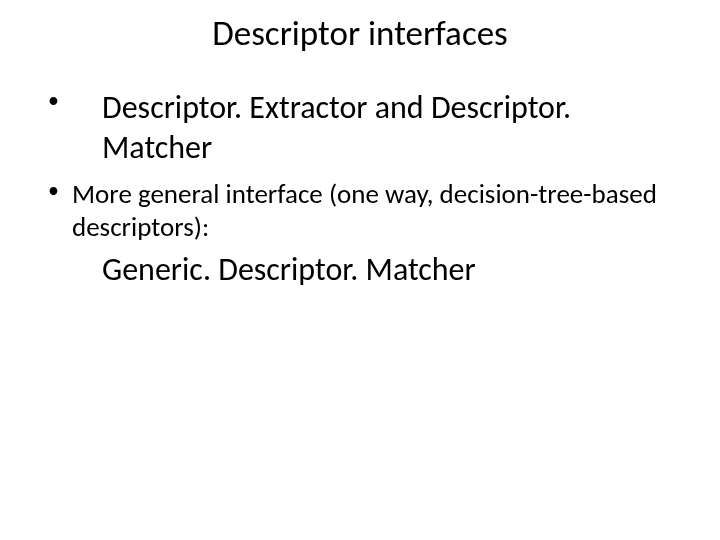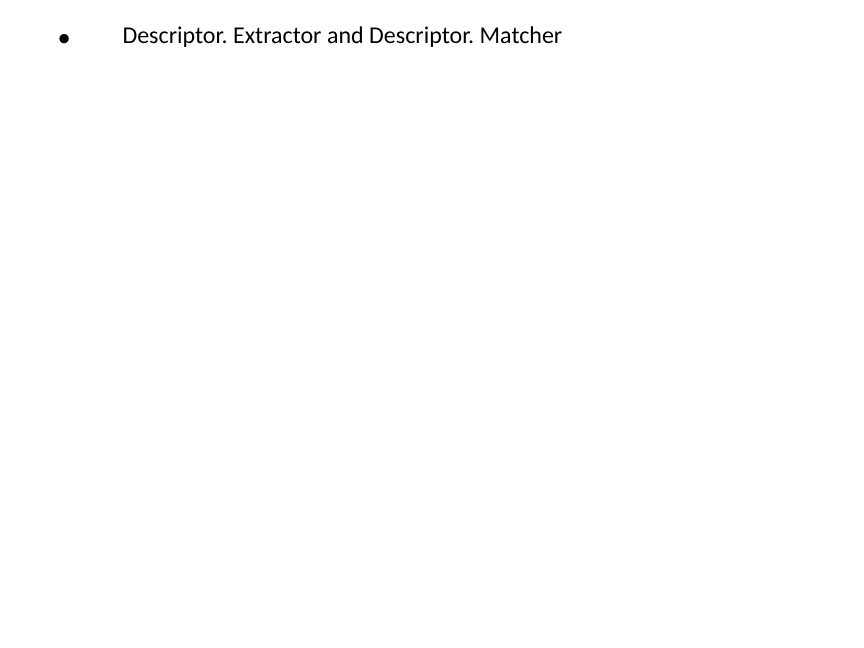--- a/index.html
+++ b/index.html
@@ -37,33 +37,40 @@
   .bullets > li::before {
     content: "•";
     position: absolute;
     left: 4px;
     top: 0;
     font-size: 22px;
     color: #000;
   }
   .sub {
     display: block;
-    font-size: 20px;
+    font-size: 32px;
     padding-left: 30px;
     margin-top: 6px;
     margin-bottom: 10px;
     line-height: 1.25;
   }
   .sep { color: #000; }
 </style>
 </head>
 <body>
 
 <div class="slide">
+  <h1 class="title">Descriptor interfaces</h1>
 
   <ul class="bullets">
     <li>
       <span class="sub">
         <span>Descriptor. Extractor</span><span class="sep"> and </span><span>Descriptor. Matcher</span>
       </span>
     </li>
+    <li>
+      <span>More general interface (one way, decision-tree-based descriptors):</span>
+      <span class="sub">
+        <span>Generic. Descriptor. Matcher</span>
+      </span>
+    </li>
   </ul>
 </div>
 
 </body></html>

